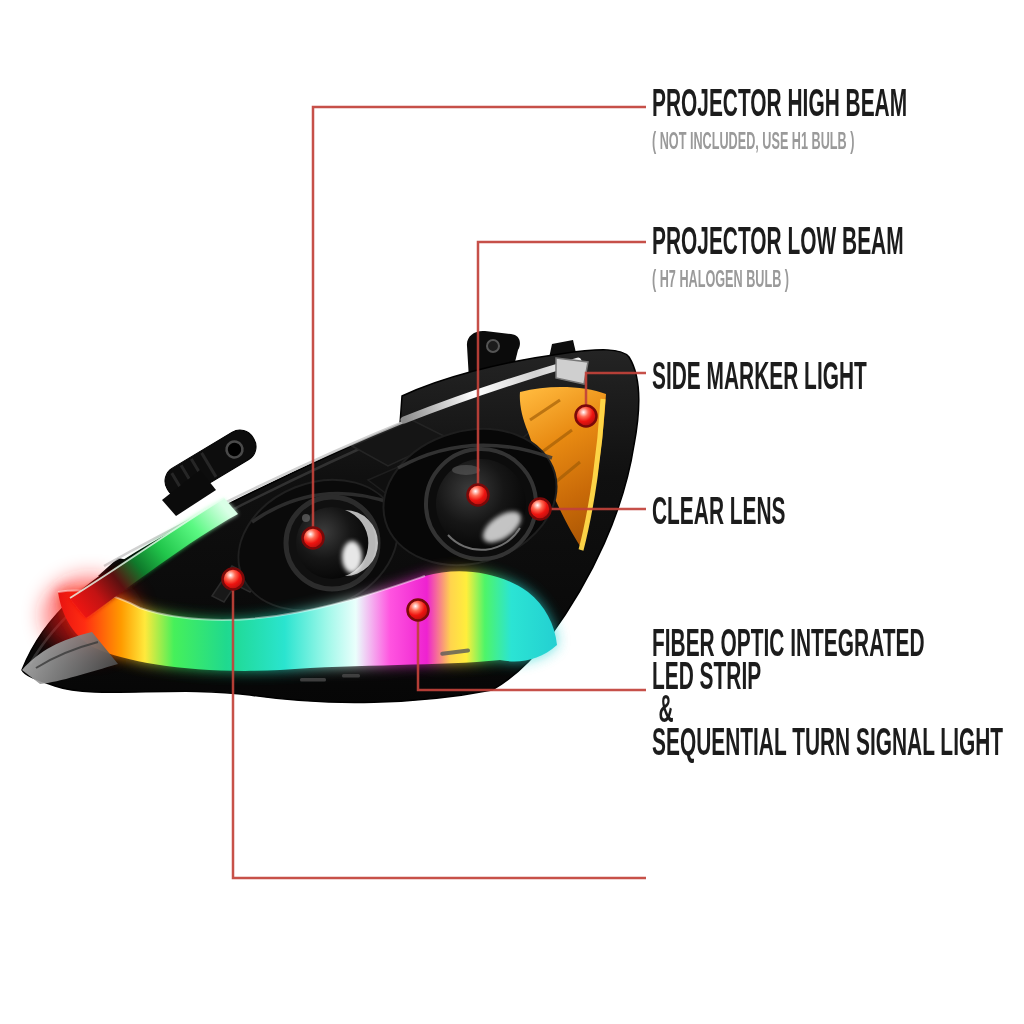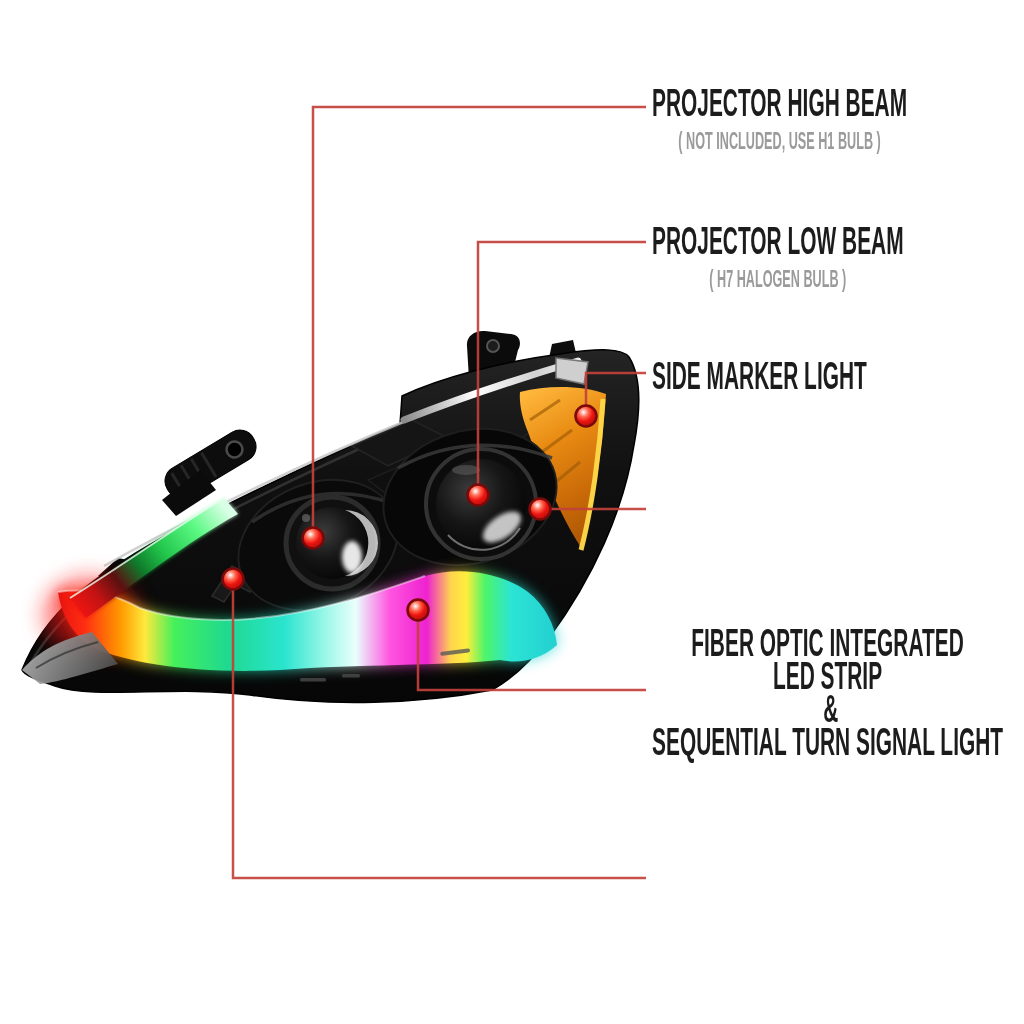--- a/index.html
+++ b/index.html
@@ -1,21 +1,20 @@
 <!DOCTYPE html>
 <html style="--background: #ffffff; --label-text: #1c1c1c; --label-subtext: #9a9a9a; --callout-line: #c2423a; --dot-core: #ee1410; --dot-rim: #7a0909; --housing-black: #0a0a0a; --chrome: #d9d9d9; --amber: #e88a12;"><head>
 <meta charset="utf-8">
 <style>
   html,body{margin:0;padding:0;background:#fff;}
   .canvas{
     position:relative;width:1024px;height:1024px;
     background:var(--background,#fff);
     font-family:"Liberation Sans","DejaVu Sans",sans-serif;
     overflow:hidden;
-    text-align:center;
   }
   .art{position:absolute;left:0;top:0;}
   .callout-label{position:absolute;left:652px;}
   .co-title{
     font-weight:700;font-size:38px;line-height:1;
     color:var(--label-text,#1c1c1c);
     transform:scaleX(.55);transform-origin:0 0;
     white-space:nowrap;letter-spacing:0;
   }
   .co-sub{
@@ -249,20 +248,23 @@
 
   <div class="callout-label" style="top:222px">
     <div class="co-title">PROJECTOR LOW BEAM</div>
     <div class="co-sub">( H7 HALOGEN BULB )</div>
   </div>
 
   <div class="callout-label" style="top:357px">
     <div class="co-title">SIDE MARKER LIGHT</div>
   </div>
 
+  <div class="callout-label" style="top:492px">
+    <div class="co-title">CLEAR LENS</div>
+  </div>
 
   <div class="callout-label" style="top:627px">
     <div class="co-line">FIBER OPTIC INTEGRATED</div>
     <div class="co-line">LED STRIP</div>
     <div class="co-line indent">&amp;</div>
     <div class="co-line">SEQUENTIAL TURN SIGNAL LIGHT</div>
   </div>
 
 
 </div>

